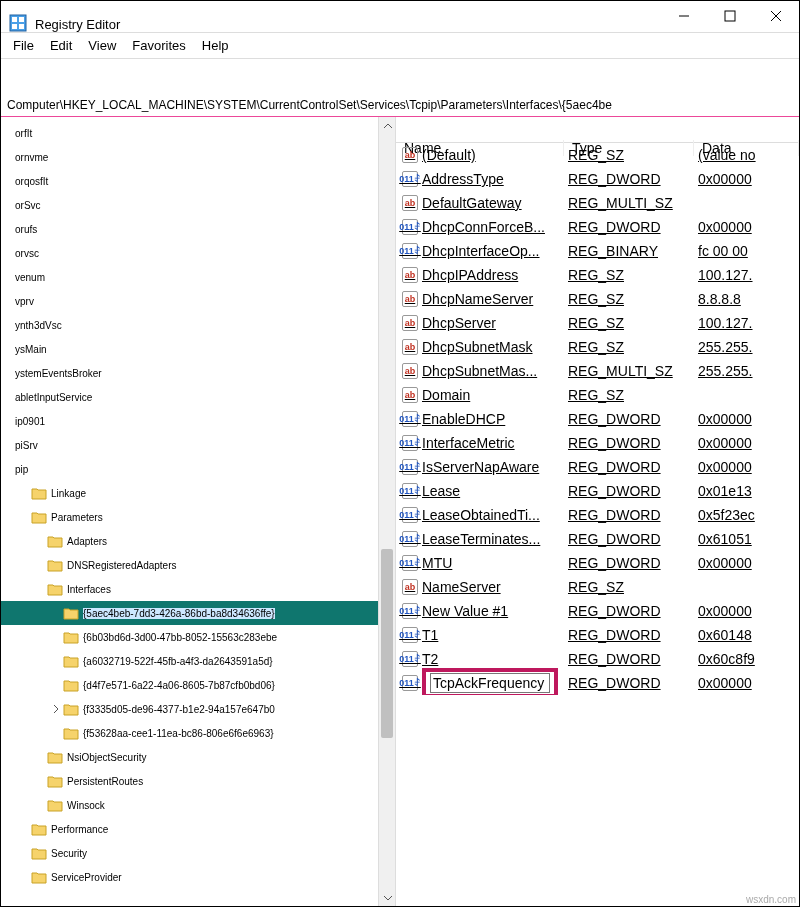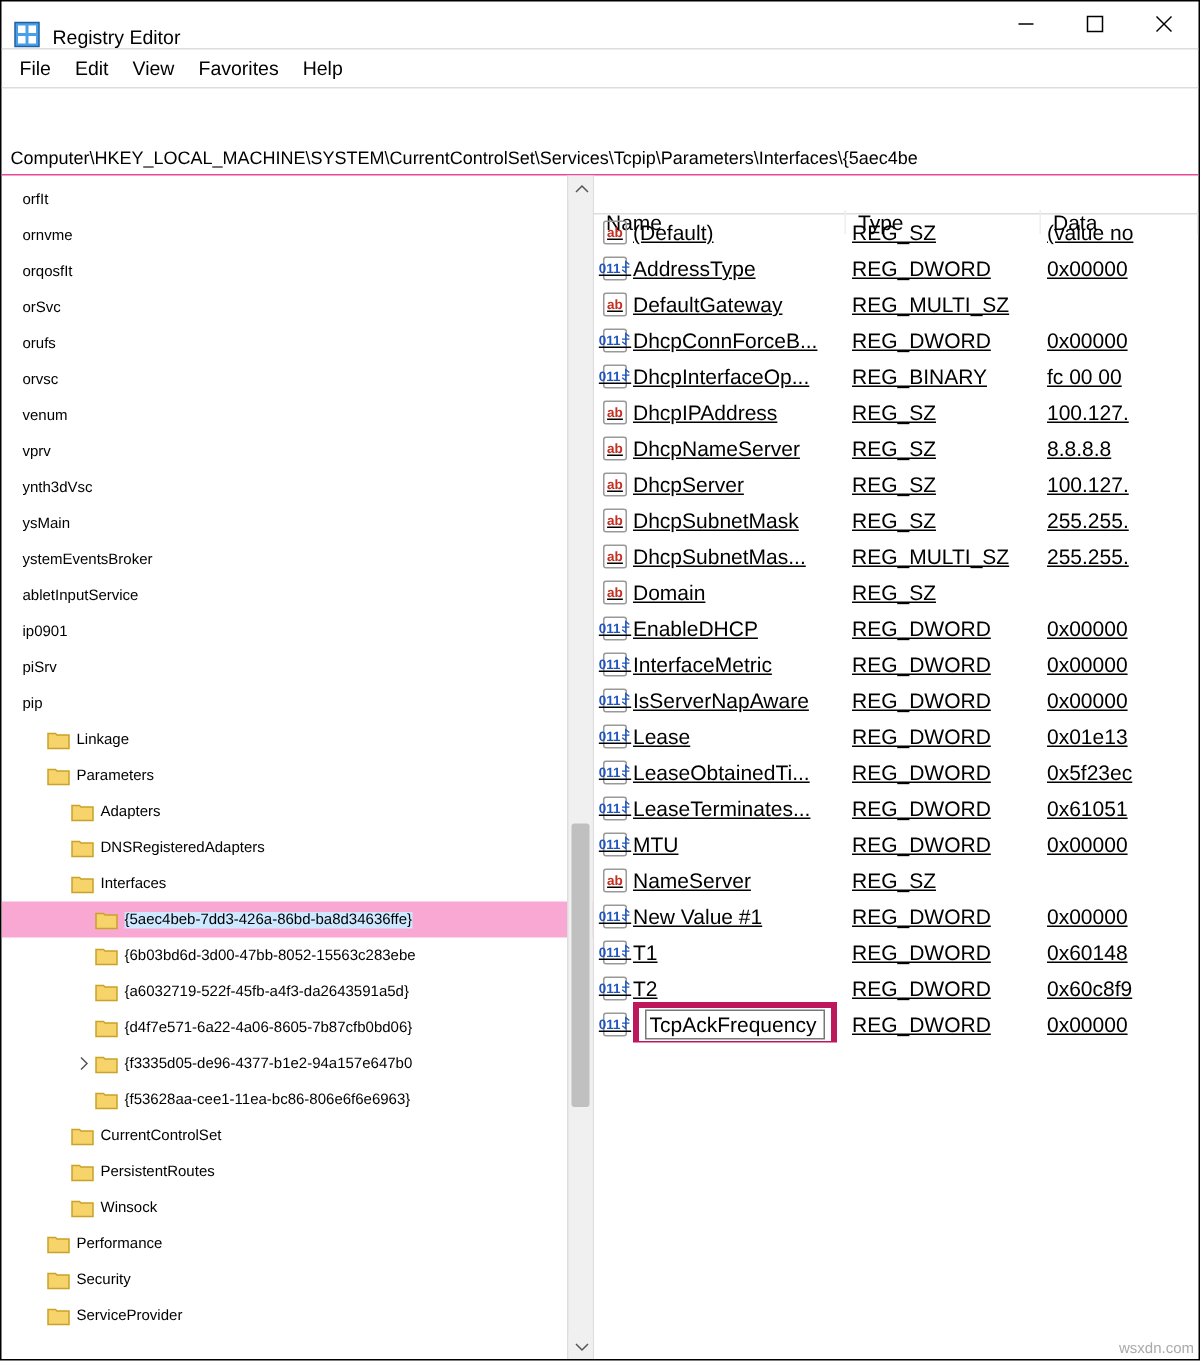--- a/index.html
+++ b/index.html
@@ -23,21 +23,21 @@
 .panes { display: flex; height: calc(907px - 32px - 26px - 28px - 15px); }
 .tree-pane { width: 395px; border-right: 1px solid #ddd; overflow: hidden; position: relative; }
 .list-pane { flex: 1; overflow: hidden; position: relative; }
 
 
 .tree { padding-top: 4px; font-size: 10px; }
 .tree-item { display: flex; align-items: center; height: 24px; white-space: nowrap; }
 .tree-item .indent { display: inline-block; }
 .tree-item .expander { width: 14px; display: inline-flex; align-items: center; justify-content: center; }
 .tree-item .folder-icon { width: 16px; height: 14px; display: inline-block; margin-right: 4px; }
-.tree-item.selected { background: #f9a8d4; }
+.tree-item.selected { background: #0f766e; }
 .tree-item.selected .label { background: #cde8ff; }
 
 
 .list-header { display: flex; border-bottom: 1px solid #ddd; height: 26px; align-items: center; font-size: 14px; }
 .list-header .col { padding: 0 8px; border-right: 1px solid #eee; margin-top: 36px; }
 .col-name { width: 168px; }
 .col-type { width: 130px; }
 .col-data { flex: 1; }
 .list-body { overflow: hidden; text-decoration: underline; }
 .list-row { display: flex; align-items: center; height: 24px; font-size: 14px; }
@@ -277,21 +277,21 @@
               <path d="M1 3 h5 l1 1 h8 v9 h-14 z" fill="#f6d36b" stroke="#c9a227"></path>
             </svg></span>
           <span class="label">{f53628aa-cee1-11ea-bc86-806e6f6e6963}</span>
         </div>
         <div class="tree-item">
           <span class="indent" style="width: 32px;"></span>
           <span class="expander"></span>
           <span class="folder-icon"><svg viewBox="0 0 16 14">
               <path d="M1 3 h5 l1 1 h8 v9 h-14 z" fill="#f6d36b" stroke="#c9a227"></path>
             </svg></span>
-          <span class="label">CurrentControlSet</span>
+          <span class="label">NsiObjectSecurity</span>
         </div>
         <div class="tree-item">
           <span class="indent" style="width: 32px;"></span>
           <span class="expander"></span>
           <span class="folder-icon"><svg viewBox="0 0 16 14">
               <path d="M1 3 h5 l1 1 h8 v9 h-14 z" fill="#f6d36b" stroke="#c9a227"></path>
             </svg></span>
           <span class="label">PersistentRoutes</span>
         </div>
         <div class="tree-item">

